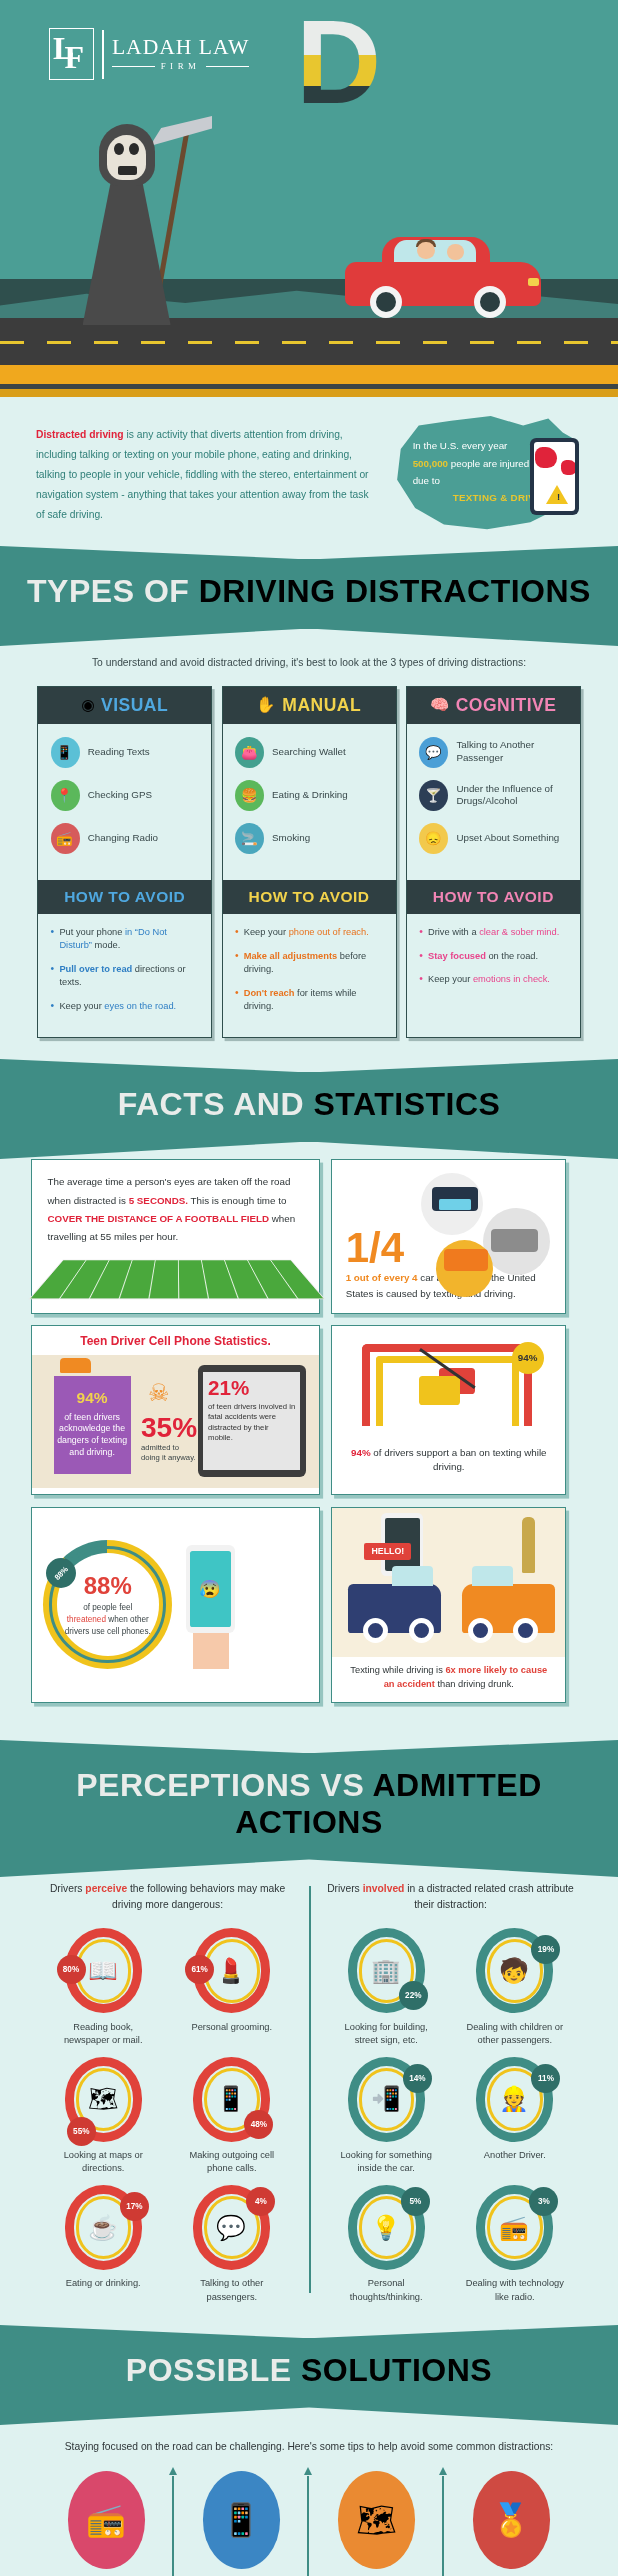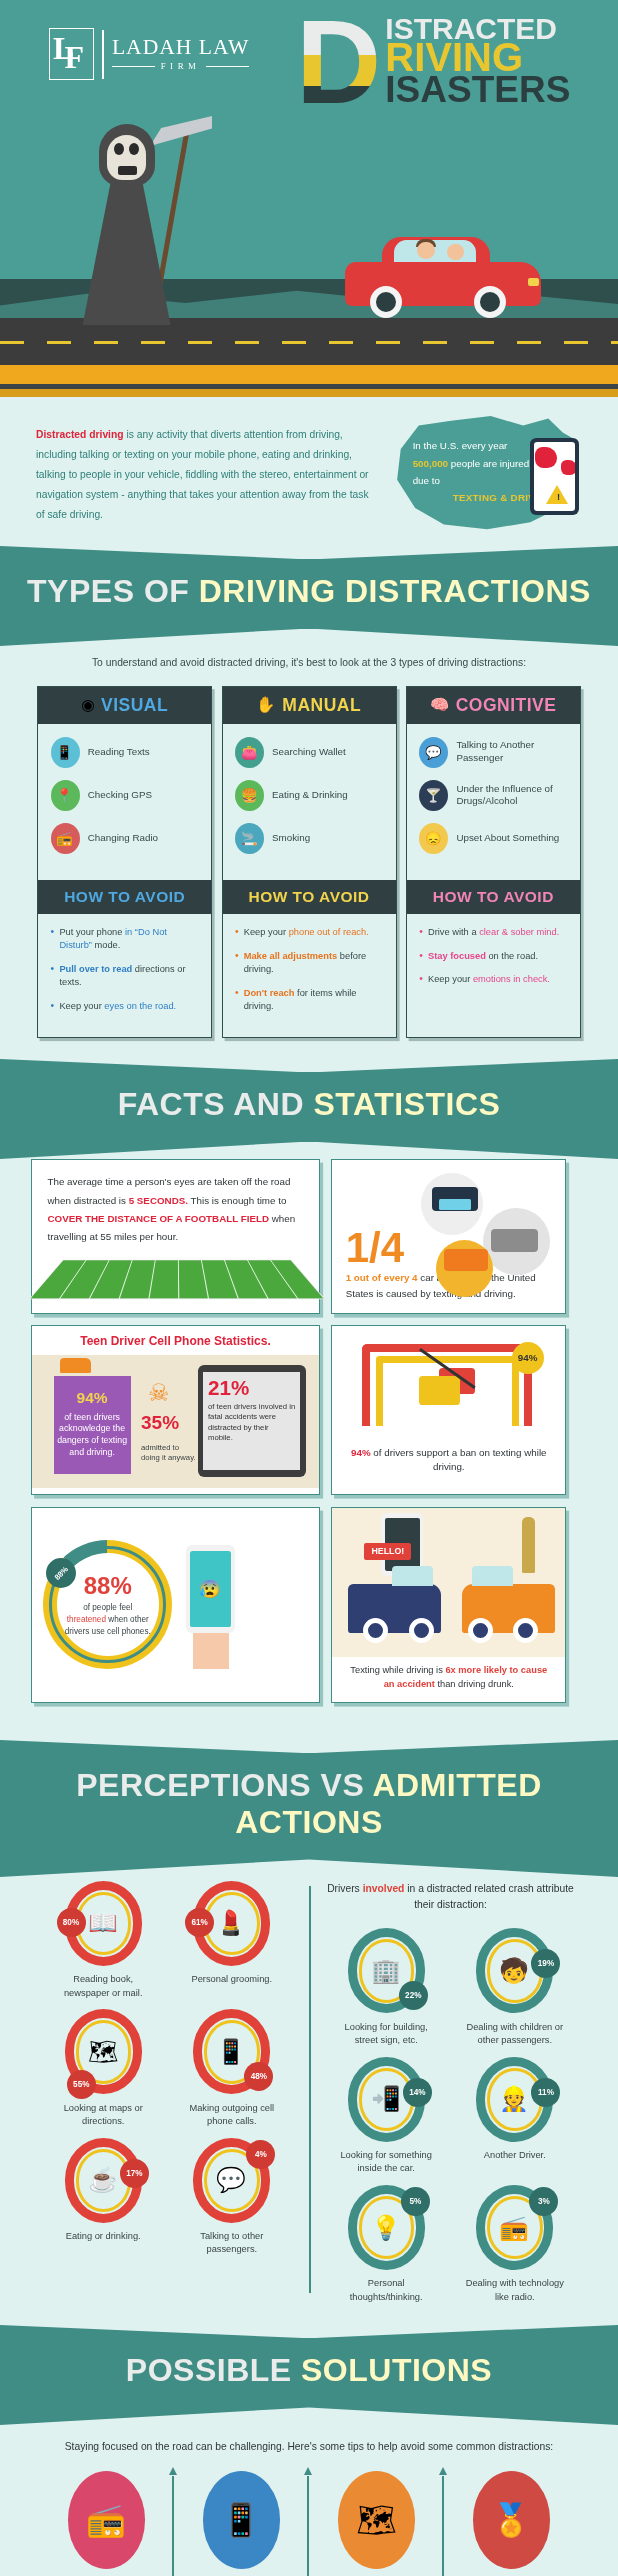--- a/index.html
+++ b/index.html
@@ -101,21 +101,21 @@
   .map-phone .warn-x { position:absolute; left:23px; bottom:9.3px; color:#243447; font-weight:bold; font-size:9.3px; }
 
   
   .banner { position:relative; width:618px; background:#3f8d85; text-align:center; padding:27px 0 36px; }
   .banner:before { content:""; position:absolute; left:0; top:0; width:100%; height:13.4px; background:#dff2f0;
     clip-path:polygon(0 0,100% 0,100% 0,50% 100%,0 0); }
   .banner:after { content:""; position:absolute; left:0; bottom:0; width:100%; height:17.5px; background:#dff2f0;
     clip-path:polygon(0 100%,50% 0,100% 100%); }
   .banner h2 { font-family:"Liberation Sans Narrow","Liberation Sans",sans-serif; font-weight:bold;
     font-size:32px; letter-spacing:0.5px; color:#e9ecea; }
-  .banner h2 .hl { color:#fef9c3; }
+  .banner h2 .hl { color:#000000; }
 
   .section-note { text-align:center; font-size:10.3px; color:#3a4a4c; padding:11.3px 0 14.4px; }
 
   
   .types { display:flex; justify-content:center; gap:9.3px; padding:3.1px 32px 20.6px; }
   .tcard { width:175px; background:#dff2f0; border:1.5px solid #2f4f4d; box-shadow:2.6px 3.1px 0 rgba(47,79,77,.35); }
   .tcard .thead { background:#2f3f42; padding:8.2px 0; display:flex; align-items:center; justify-content:center; gap:6.2px; }
   .tcard .thead .glyph { font-size:15.5px; }
   .tcard .thead .ttl { font-family:"Liberation Sans Narrow","Liberation Sans",sans-serif; font-weight:bold;
     font-size:17.5px; letter-spacing:0.5px; }
@@ -149,21 +149,21 @@
   .f2 .icons { position:absolute; right:10.3px; top:8.2px; }
   .blob { position:absolute; border-radius:50%; }
 
   .f3 { width:289px; height:170px; }
   .f3 .t { text-align:center; color:#e0233a; font-weight:bold; font-size:12px; padding:8.2px 0 6.2px; }
   .f3 .inner { position:relative; height:133px; background:#efe6d2; }
   .purple { position:absolute; left:21.6px; top:21.6px; width:77px; height:98px; background:#9b59b6; color:#fff;
     text-align:center; padding-top:11.3px; font-size:8.8px; line-height:1.35; }
   .purple .n { font-size:15.5px; font-weight:bold; color:#f2d34c; display:block; margin-bottom:3.1px; }
   .skull { position:absolute; left:116px; top:24px; font-size:24px; color:#f08a22; }
-  .p35 { position:absolute; left:109px; top:57px; font-size:19px; font-weight:bold; color:#e0233a; }
+  .p35 { position:absolute; left:109px; top:57px; font-size:28px; font-weight:bold; color:#e0233a; }
   .tablet { position:absolute; right:13.4px; top:10.3px; width:108px; height:112px; background:#3d3d3d; border-radius:6.2px; padding:7.2px 5.2px; }
   .tablet .scr { background:#e6e6e6; height:100%; padding:6.2px 5.2px; font-size:7.7px; line-height:1.35; color:#333; }
   .tablet .scr .n { font-size:20.6px; font-weight:bold; color:#e0233a; display:block; line-height:1; margin-bottom:3.1px; }
   .orange-car { position:absolute; left:28px; top:3.1px; width:31px; height:15.5px; background:#f08a22; border-radius:4.1px 5.2px 1.5px 1.5px; }
 
   .f4 { width:235px; height:170px; padding:9.3px; }
   .f4 .sign { position:relative; height:108px; }
   .f4 .arch { position:absolute; left:20.6px; top:8.2px; width:170px; height:82px; border:8.2px solid #e0423a;
     border-bottom:none; border-radius:5.2px 5.2px 0 0; }
   .f4 .arch2 { position:absolute; left:34px; top:20.6px; width:143px; height:70px; border:7.2px solid #f0c31c;
@@ -219,21 +219,21 @@
   .pring { position:relative; width:77px; height:85px; margin:0 auto 7.2px; border-radius:39px/42px; }
   .pring .outer { position:absolute; inset:0; border-radius:39px/42px; border:9.8px solid #e0423a; }
   .pring.teal .outer { border-color:#3f8d85; }
   .pring .inner { position:absolute; inset:10.8px; border-radius:29px/32px; border:3.6px solid #f0c31c; }
   .pring.teal .inner { border-color:#f0c31c; }
   .pring .glyph { position:absolute; inset:0; display:flex; align-items:center; justify-content:center; font-size:24px; }
   .pct { position:absolute; width:29px; height:29px; border-radius:50%; background:#cf3a33; color:#fff;
     display:flex; align-items:center; justify-content:center; font-size:8.2px; font-weight:bold; }
   .pring.teal .pct { background:#2f6f68; }
   .pct.tl { left:-8.2px; top:27px; } .pct.bl { left:2.1px; bottom:-4.1px; }
-  .pct.br { right:-3.1px; bottom:3.1px; } .pct.tr { right:-7.2px; top:21px; }
+  .pct.br { right:-3.1px; bottom:3.1px; } .pct.tr { right:-7.2px; top:7px; }
   .pct.tr2 { right:-5.2px; top:2.1px; }
   .pitem .cap { font-size:9.3px; line-height:1.45; color:#3a4446; }
 
   
   .sol-note { text-align:center; font-size:10.3px; line-height:1.7; color:#2f3638; padding:13.4px 0 15.5px; }
   .sols { display:flex; justify-content:center; gap:0; padding:0 30px 20.6px; }
   .scol { width:135px; padding:0 8.2px; text-align:center; position:relative; }
   .scol+.scol:before { content:""; position:absolute; left:-2.1px; top:5.2px; width:2.1px; height:170px; background:#3f8d85; }
   .scol+.scol:after { content:""; position:absolute; left:-5.2px; top:-4.1px; width:0; height:0;
     border-left:4.1px solid transparent; border-right:4.1px solid transparent; border-bottom:8.2px solid #3f8d85; }
@@ -258,25 +258,20 @@
         <span class="rule"></span>
         <span class="firm">FIRM</span>
         <span class="rule"></span>
       </div>
     </div>
   </div>
 
   <div class="title-block">
     <div class="tl-row">
       <div class="bigD">D</div>
-      <div class="tl-words">
-        <div class="w1">ISTRACTED</div>
-        <div class="w2">RIVING</div>
-        <div class="w3">ISASTERS</div>
-      </div>
     </div>
   </div>
 
   <div class="hero-ground"></div>
   <div class="hero-hill"></div>
   <div class="hero-road"></div>
   <div class="hero-grass"></div>
   <div class="hero-band"></div>
   <div class="hero-band2"></div>
 
@@ -546,20 +541,21 @@
     </div>
   </div>
 </div>
 
 <div class="banner">
   <h2><span>PERCEPTIONS VS </span><span class="hl">ADMITTED ACTIONS</span></h2>
 </div>
 
 <div class="pv">
   <div class="pv-col">
+    <div class="pv-head"><span>Drivers </span><span class="hl">perceive</span><span> the following behaviors may make driving more dangerous:</span></div>
     <div class="pgrid">
       <div class="pitem">
           <div class="pring">
             <div class="outer"></div>
             <div class="inner"></div>
             <div class="glyph">📖</div>
             <div class="pct tl">80%</div>
           </div>
           <div class="cap">Reading book, newspaper or mail.</div>
         </div>

